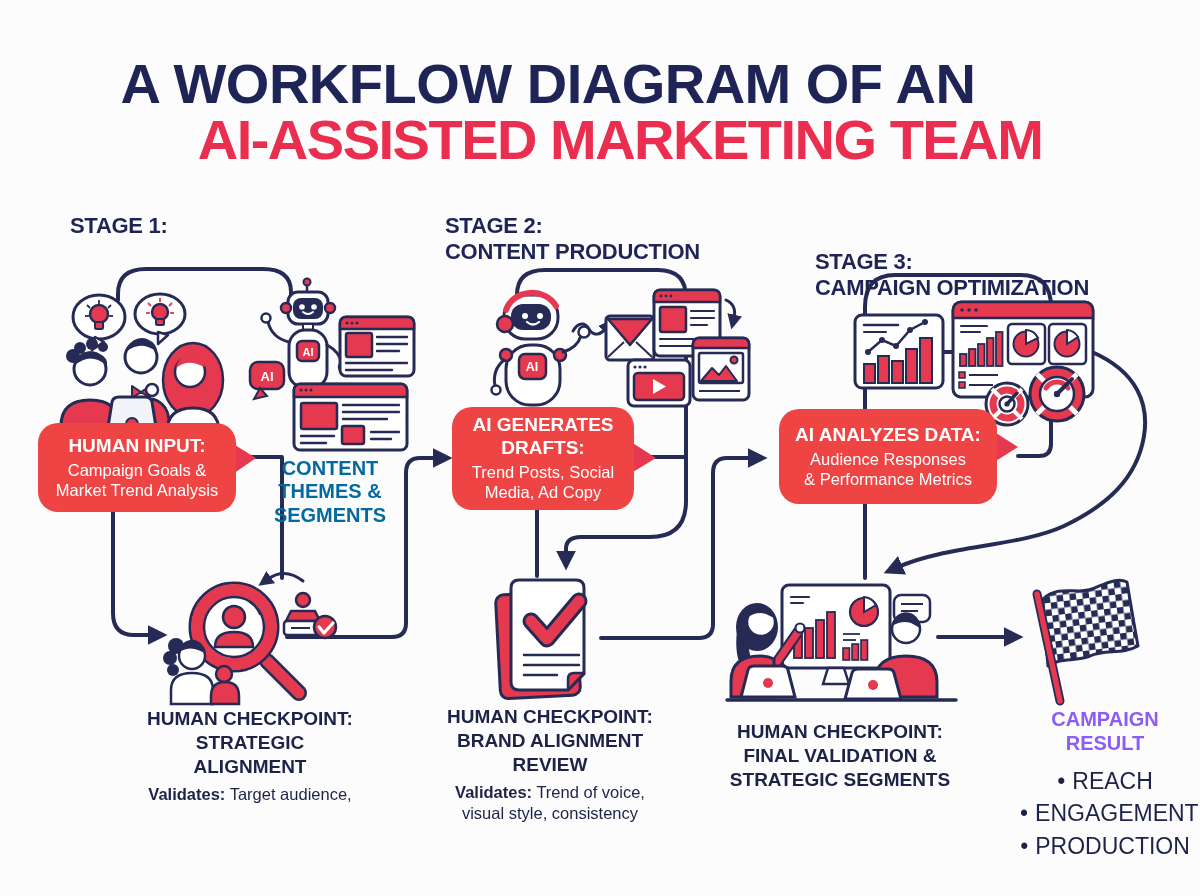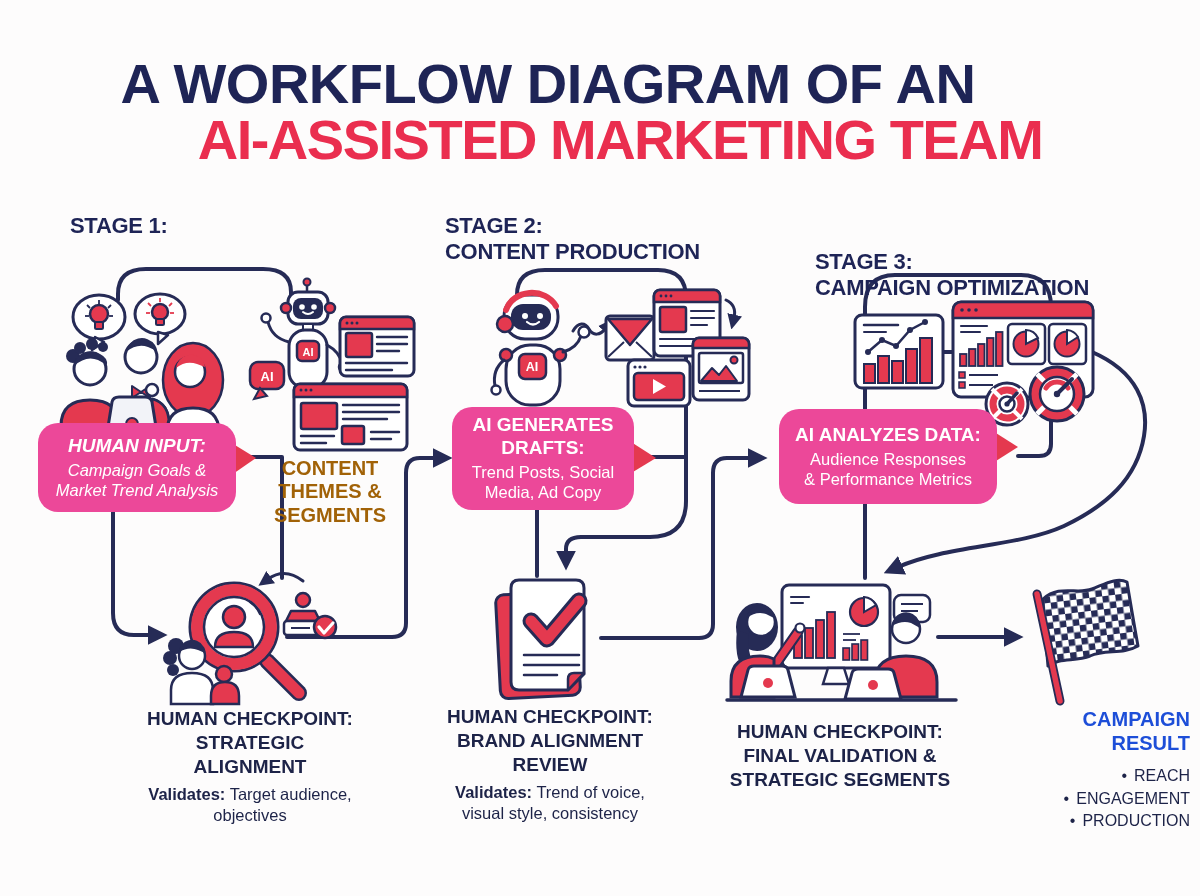--- a/index.html
+++ b/index.html
@@ -8,35 +8,35 @@
   .abs{position:absolute;}
   svg{display:block;}
   
   .t1{top:56px;left:0;width:1096px;text-align:center;font-size:56px;font-weight:700;
       letter-spacing:-0.5px;color:#1e2456;line-height:1.0;}
   .t2{top:112px;left:0;width:1200px;text-align:center;font-size:56px;font-weight:700;
       letter-spacing:-1.5px;color:#ea2e4f;line-height:1.0;padding-left:20px;}
   
   .stageh{font-size:22px;font-weight:700;line-height:1.16;color:#1e2456;letter-spacing:-0.3px;}
   
-  .sbub{background:#ec4899;border-radius:20px;color:#fff;text-align:center;
+  .sbub{background:#ef4444;border-radius:20px;color:#fff;text-align:center;
         display:flex;flex-direction:column;justify-content:center;padding:6px 8px;box-sizing:border-box;}
   .sbub .bt{font-size:19px;font-weight:700;line-height:1.18;}
   .sbub .bb{font-size:16.5px;font-weight:400;line-height:1.22;margin-top:3px;}
   
-  .clabel{font-size:20px;font-weight:700;line-height:1.17;text-align:center;color:#a16207;}
+  .clabel{font-size:20px;font-weight:700;line-height:1.17;text-align:center;color:#0369a1;}
   
   .cp{text-align:center;}
   .cp .ct{font-size:19px;font-weight:700;line-height:1.27;color:#1d2348;}
   .cp .cd{font-size:16.5px;line-height:1.26;margin-top:5px;color:#1d2348;}
   .cp .cd b{font-weight:700;}
   
-  .res .rt{font-size:20px;font-weight:700;line-height:1.22;color:#1d4ed8;text-align:right;}
+  .res .rt{font-size:20px;font-weight:700;line-height:1.22;color:#8b5cf6;text-align:center;}
   .res ul{list-style:none;margin:9px 0 0 0;padding:0;}
-  .res li{font-size:16px;font-weight:500;line-height:1.42;color:#1d2348;text-align:right;}
+  .res li{font-size:23px;font-weight:500;line-height:1.42;color:#1d2348;text-align:center;}
   .res li .dot{margin-right:7px;}
 </style>
 </head>
 <body>
 
 <div class="canvas">
 
 <svg class="abs" style="top:0;left:0;" width="1200" height="896" viewBox="0 0 1200 896">
   <defs>
     <marker id="ah" viewBox="0 0 10 10" refX="2.2" refY="5" markerWidth="5" markerHeight="5" orient="auto-start-reverse">
@@ -422,21 +422,21 @@
 </div>
 <div class="abs stageh" style="top:213px;left:445px;width:320px;">
   <div>STAGE 2:</div>
   <div>CONTENT PRODUCTION</div>
 </div>
 <div class="abs stageh" style="top:213px;left:815px;width:340px;margin-top:36px;">
   <div>STAGE 3:</div>
   <div>CAMPAIGN OPTIMIZATION</div>
 </div>
 
-<div class="abs sbub" style="top:423px;left:38px;width:198px;height:89px;font-style:italic;">
+<div class="abs sbub" style="top:423px;left:38px;width:198px;height:89px;">
   <div class="bt">HUMAN INPUT:</div>
   <div class="bb">
     <div>Campaign Goals &amp;</div>
     <div>Market Trend Analysis</div>
   </div>
 </div>
 <div class="abs sbub" style="top:407px;left:452px;width:182px;height:103px;">
   <div class="bt">
     <div>AI GENERATES</div>
     <div>DRAFTS:</div>
@@ -461,21 +461,20 @@
 </div>
 
 <div class="abs cp" style="top:707px;left:122px;width:256px;">
   <div class="ct">
     <div>HUMAN CHECKPOINT:</div>
     <div>STRATEGIC</div>
     <div>ALIGNMENT</div>
   </div>
   <div class="cd">
     <div><b>Validates:</b> <span>Target audience,</span></div>
-    <div>objectives</div>
   </div>
 </div>
 
 <div class="abs cp" style="top:705px;left:420px;width:260px;">
   <div class="ct">
     <div>HUMAN CHECKPOINT:</div>
     <div>BRAND ALIGNMENT</div>
     <div>REVIEW</div>
   </div>
   <div class="cd">

